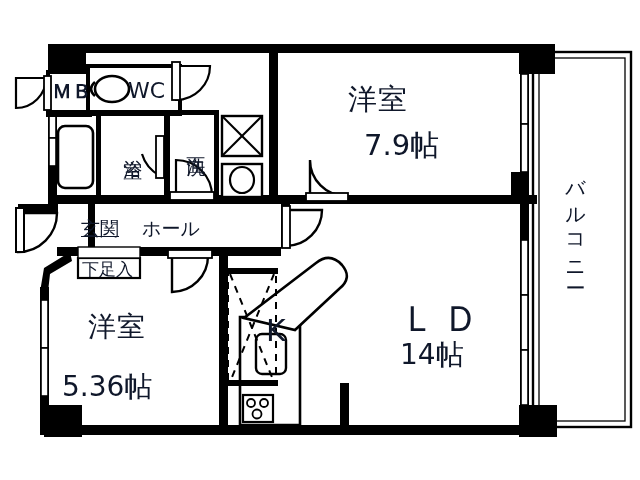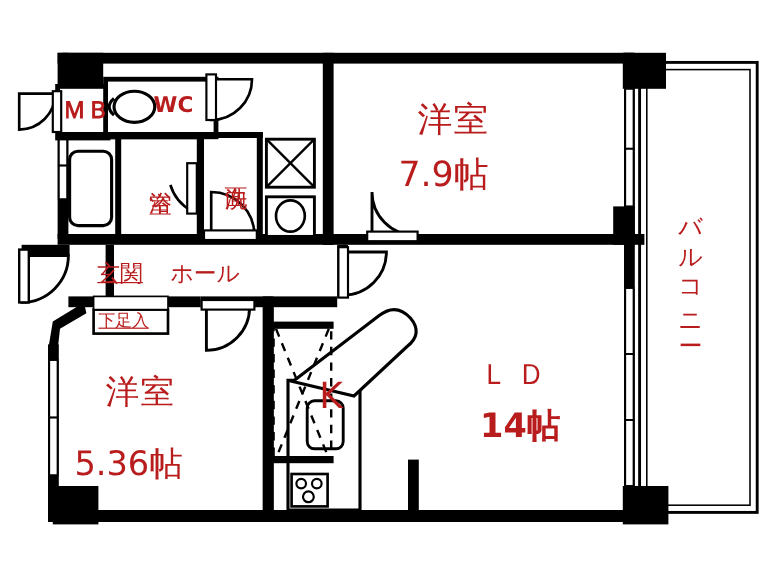--- a/index.html
+++ b/index.html
@@ -22,40 +22,40 @@
   #plan-svg {
     position: absolute;
     left: 0;
     top: 0;
     width: 640px;
     height: 480px;
     display: block;
   }
   .room-label {
     position: absolute;
-    color: #b91c1c;
+    color: #0f172a;
     font-family: "DejaVu Sans", "Liberation Sans", sans-serif;
     text-align: center;
     line-height: 1.05;
     white-space: nowrap;
     user-select: none;
   }
   .lbl-yo1-name { font-size: 29px; letter-spacing: 1px; }
-  .lbl-yo1-size { font-size: 29px; letter-spacing: 0px; }
-  .lbl-ld-name  { font-size: 24px; letter-spacing: 7px; }
+  .lbl-yo1-size { font-size: 29px; letter-spacing: 0px; margin-left: 32px; }
+  .lbl-ld-name  { font-size: 36px; letter-spacing: 7px; }
   .lbl-ld-size  { font-size: 28px; }
   .lbl-yo2-name { font-size: 28px; letter-spacing: 1px; }
   .lbl-yo2-size { font-size: 28px; }
   .lbl-k        { font-size: 30px; font-weight: 500; }
   .lbl-small    { font-size: 19px; letter-spacing: 0px; }
   .lbl-mb       { font-size: 20px; font-weight: 600; letter-spacing: 0px; }
-  .lbl-wc       { font-size: 18px; font-weight: 700; }
+  .lbl-wc       { font-size: 22px; font-weight: 400; }
   .lbl-yoku     { font-size: 19px; line-height: 1.12; }
   .lbl-senmen   { font-size: 19px; line-height: 1.12; }
-  .lbl-geta     { font-size: 14px; letter-spacing: 0px; text-decoration: underline; }
+  .lbl-geta     { font-size: 17px; letter-spacing: 0px; }
   .lbl-balcony  {
     font-size: 20px;
     writing-mode: vertical-rl;
     text-orientation: upright;
     letter-spacing: 5px;
     line-height: 1;
   }
 </style>
 </head>
 <body>
@@ -212,21 +212,21 @@
 
       <path d="M172 256 L208 256 A36 36 0 0 1 172 292 Z" fill="#fff" stroke="#000" stroke-width="2.4"></path>
       <rect x="168" y="250" width="44" height="8" fill="#fff" stroke="#000" stroke-width="1.8"></rect>
     </g>
   </svg>
 
   <div class="room-label lbl-yo1-name" style="left:348px; top:84px;">洋室</div>
   <div class="room-label lbl-yo1-size" style="left:332px; top:130px;">7.9帖</div>
 
   <div class="room-label lbl-ld-name" style="left:400px; top:300px;">ＬＤ</div>
-  <div class="room-label lbl-ld-size" style="left:400px; top:340px;font-weight:bold;">14帖</div>
+  <div class="room-label lbl-ld-size" style="left:400px; top:340px;">14帖</div>
 
   <div class="room-label lbl-yo2-name" style="left:88px; top:312px;">洋室</div>
   <div class="room-label lbl-yo2-size" style="left:62px; top:372px;">5.36帖</div>
 
   <div class="room-label lbl-k" style="left:266px; top:315px;">K</div>
 
   <div class="room-label lbl-mb" style="left:52px; top:81px;">ＭＢ</div>
 
   <div class="room-label lbl-wc" style="left:128px; top:79px;">WC</div>
 

